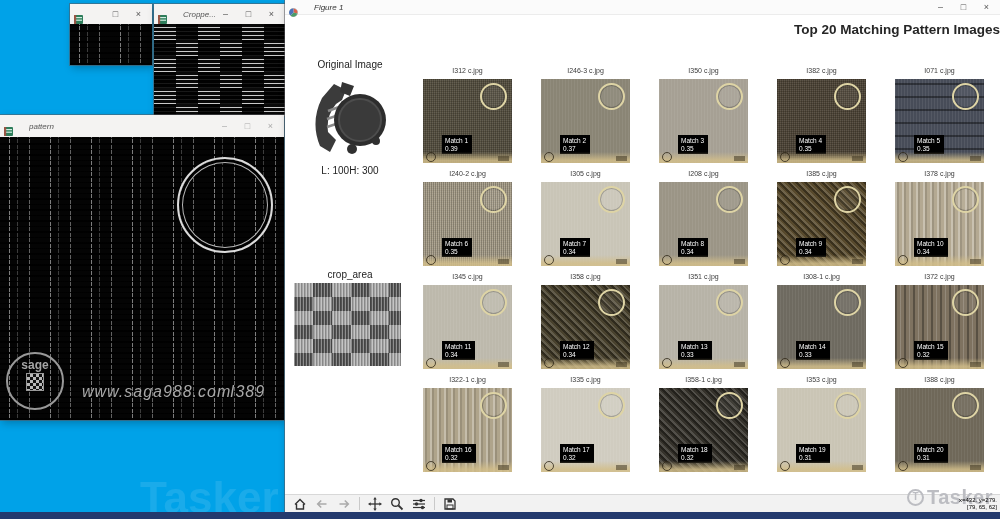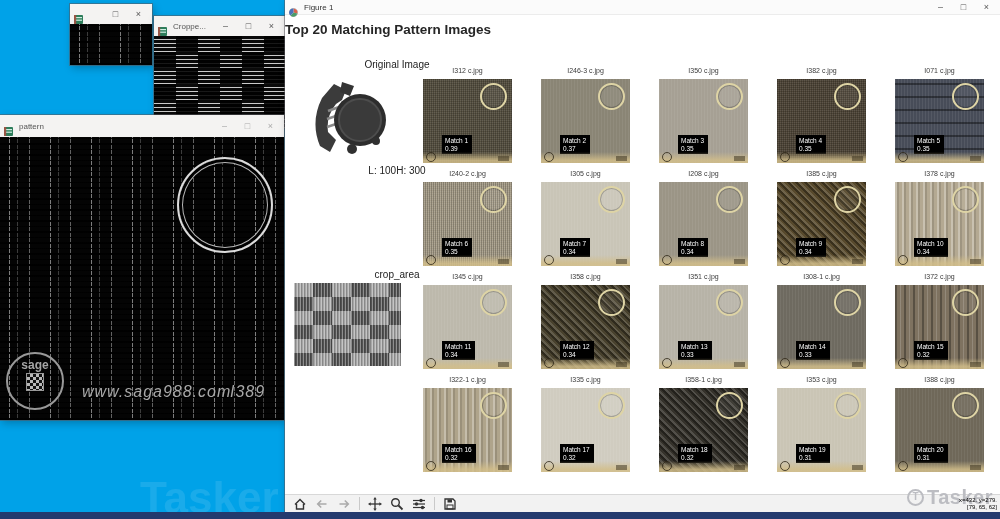--- a/index.html
+++ b/index.html
@@ -2,21 +2,21 @@
 <html><head>
 <meta charset="utf-8">
 <style>
   * { margin:0; padding:0; box-sizing:border-box; }
   body { font-family:"Liberation Sans", sans-serif; background:#333; }
   #screen { position:relative; width:1000px; height:519px; overflow:hidden; background:#00A2E8; }
 
   
   .win { position:absolute; background:#fdfdfd; box-shadow:0 0 0 1px rgba(90,90,95,.55), 2px 3px 8px rgba(0,0,0,.25); }
   .titlebar { position:relative; height:20px; background:#f4f3f2; display:flex; align-items:center; padding:0 4px; }
-  .titlebar .ttl { font-size:8px; color:#555; margin-left:6px; white-space:nowrap; overflow:hidden; }
+  .titlebar .ttl { font-size:8px; color:#555; margin-left:16px; white-space:nowrap; overflow:hidden;font-style:italic; }
   .winbtns { position:absolute; right:2px; top:0; height:100%; display:flex; align-items:center; }
   .winbtn { width:23px; text-align:center; font-size:9px; color:#555; line-height:20px; }
   .winbtn.dim { color:#a9a9a9; }
   .winicon { width:9px; height:9px; display:inline-block; flex:0 0 auto; }
 
   
   .streaks {
     background-color:#040404;
     background-image:
       repeating-linear-gradient(0deg, rgba(0,0,0,.95) 0 2px, rgba(0,0,0,0) 2px 6px, rgba(0,0,0,.9) 6px 7px, rgba(0,0,0,0) 7px 11px),
@@ -34,22 +34,22 @@
     background-image:
       repeating-linear-gradient(90deg, rgba(255,255,255,.35) 0 1px, rgba(0,0,0,.18) 1px 2px, transparent 2px 3px),
       repeating-conic-gradient(#525252 0% 25%, #a6a6a6 25% 50%);
     background-size: auto, 38px 28px;
   }
 
   
   #figure-win { left:285px; top:0; width:715px; height:512px; background:#fff; }
   #figure-win .titlebar { height:15px; background:#fbfbfb; border-bottom:1px solid #ececec; }
   #figure-win .titlebar .ttl { font-size:8px; color:#333; }
-  .plot-title { position:absolute; top:22px; left:0; width:100%; text-align:left; font-size:13.5px; font-weight:600; color:#262626; }
-  .side-label { position:absolute; left:0; width:130px; text-align:center; font-size:10px; color:#222;margin-left:47px; }
+  .plot-title { position:absolute; top:22px; left:0; width:100%; text-align:right; font-size:13.5px; font-weight:600; color:#262626; }
+  .side-label { position:absolute; left:0; width:130px; text-align:center; font-size:10px; color:#222; }
   #orig-img { position:absolute; left:26px; top:80px; width:78px; height:82px; }
   #crop-img { position:absolute; left:9px; top:283px; width:107px; height:83px; }
 
   
   .match-grid { position:absolute; left:138px; top:67px; display:grid; grid-template-columns:repeat(5, 89px); gap:7px 29px; }
   .card { width:89px; }
   .card-file { height:12px; font-size:7px; text-align:center; color:#3a3a3a; white-space:nowrap; }
   .card-img { position:relative; width:89px; height:84px; overflow:hidden; }
   .ring { position:absolute; top:4px; right:5px; width:27px; height:27px; border:2px solid #ded4a5; border-radius:50%; background:rgba(255,255,255,.06); box-shadow:inset 0 0 0 1px rgba(0,0,0,.22); }
   .tag { position:absolute; left:19px; top:56px; background:#000; color:#fff; font-size:6.5px; line-height:7.5px; padding:2px 4px 2px 3px; white-space:nowrap; }
@@ -101,21 +101,21 @@
           </svg>
       </span>
       <div class="winbtns">
         <span class="winbtn">□</span>
         <span class="winbtn">×</span>
       </div>
     </div>
     <div class="streaks" style="height:41px;"></div>
   </div>
 
-  <div class="win" style="left:154px; top:16px; width:131px; height:112px;">
+  <div class="win" style="left:154px; top:4px; width:131px; height:112px;">
     <div class="titlebar">
       <span class="winicon">
         <svg width="9" height="9">
             <rect width="9" height="9" rx="1" fill="#2e7d5b"></rect>
             <rect x="1.5" y="2" width="6.5" height="1.2" fill="#cfeee2"></rect>
             <rect x="1.5" y="4.6" width="6.5" height="1.2" fill="#cfeee2"></rect>
             <rect x="0" y="0" width="2.2" height="9" fill="#a84c3f" opacity="0.85"></rect>
           </svg>
       </span>
       <span class="ttl">Croppe...</span>

